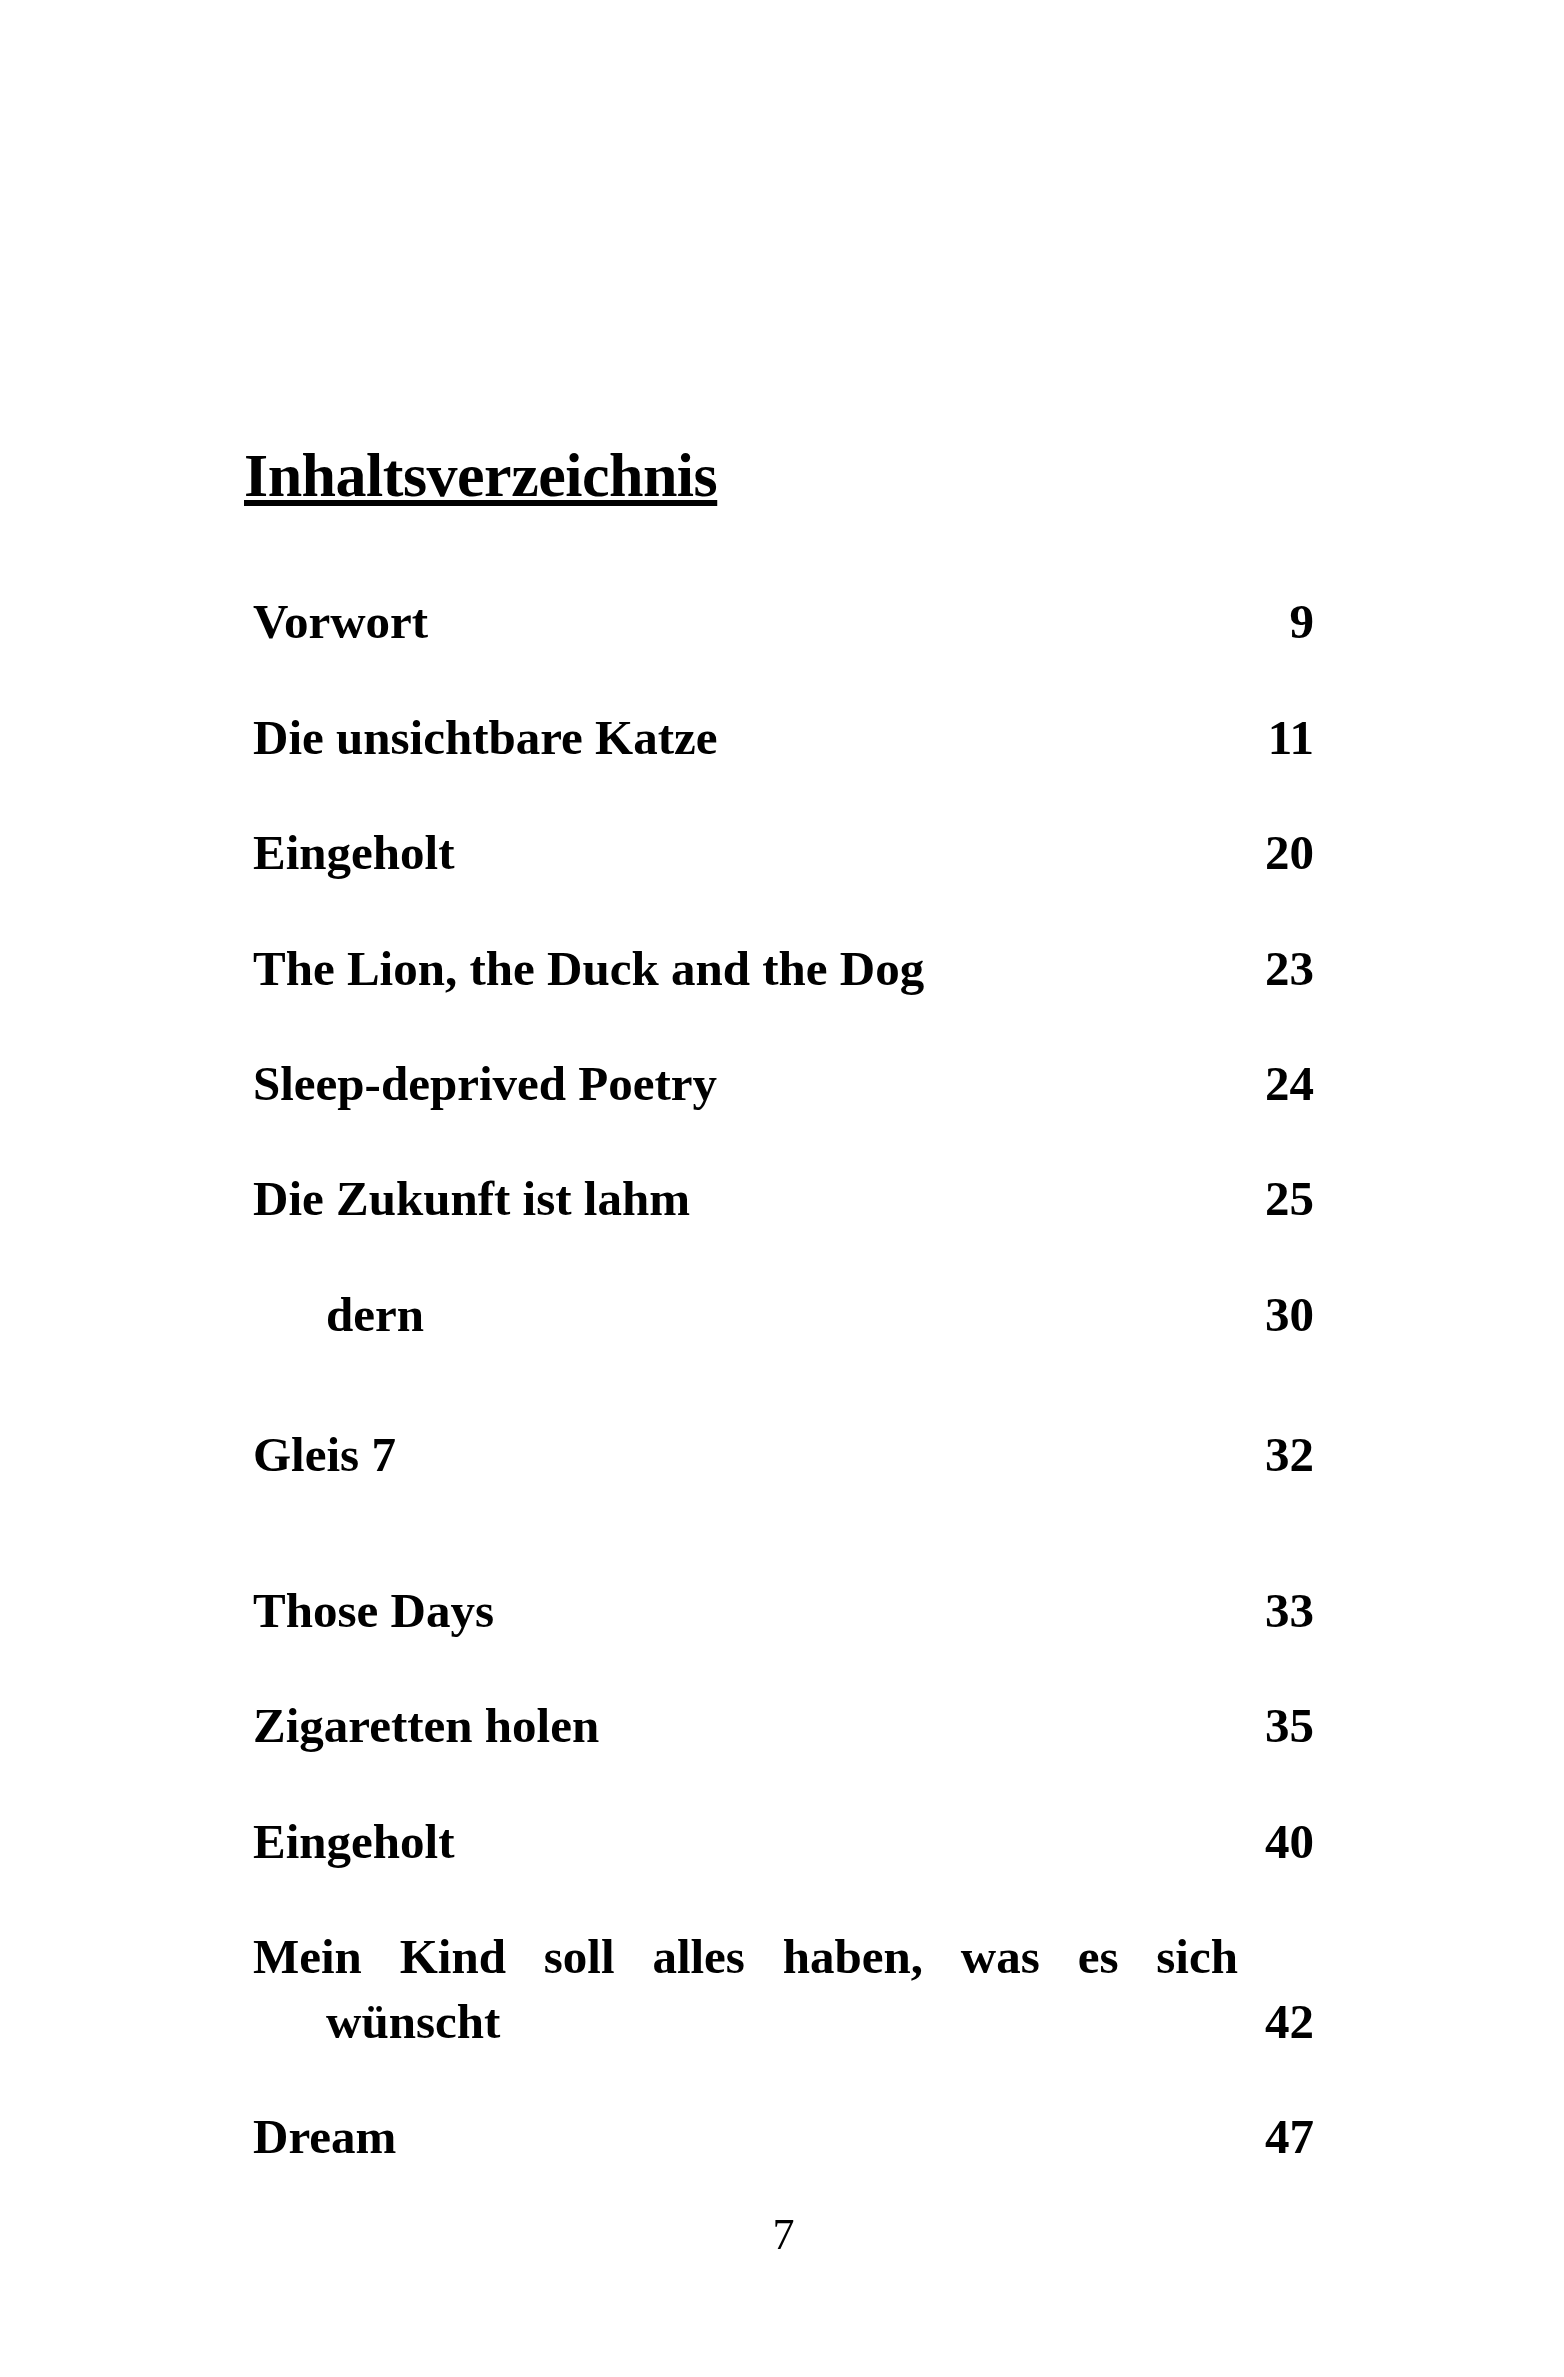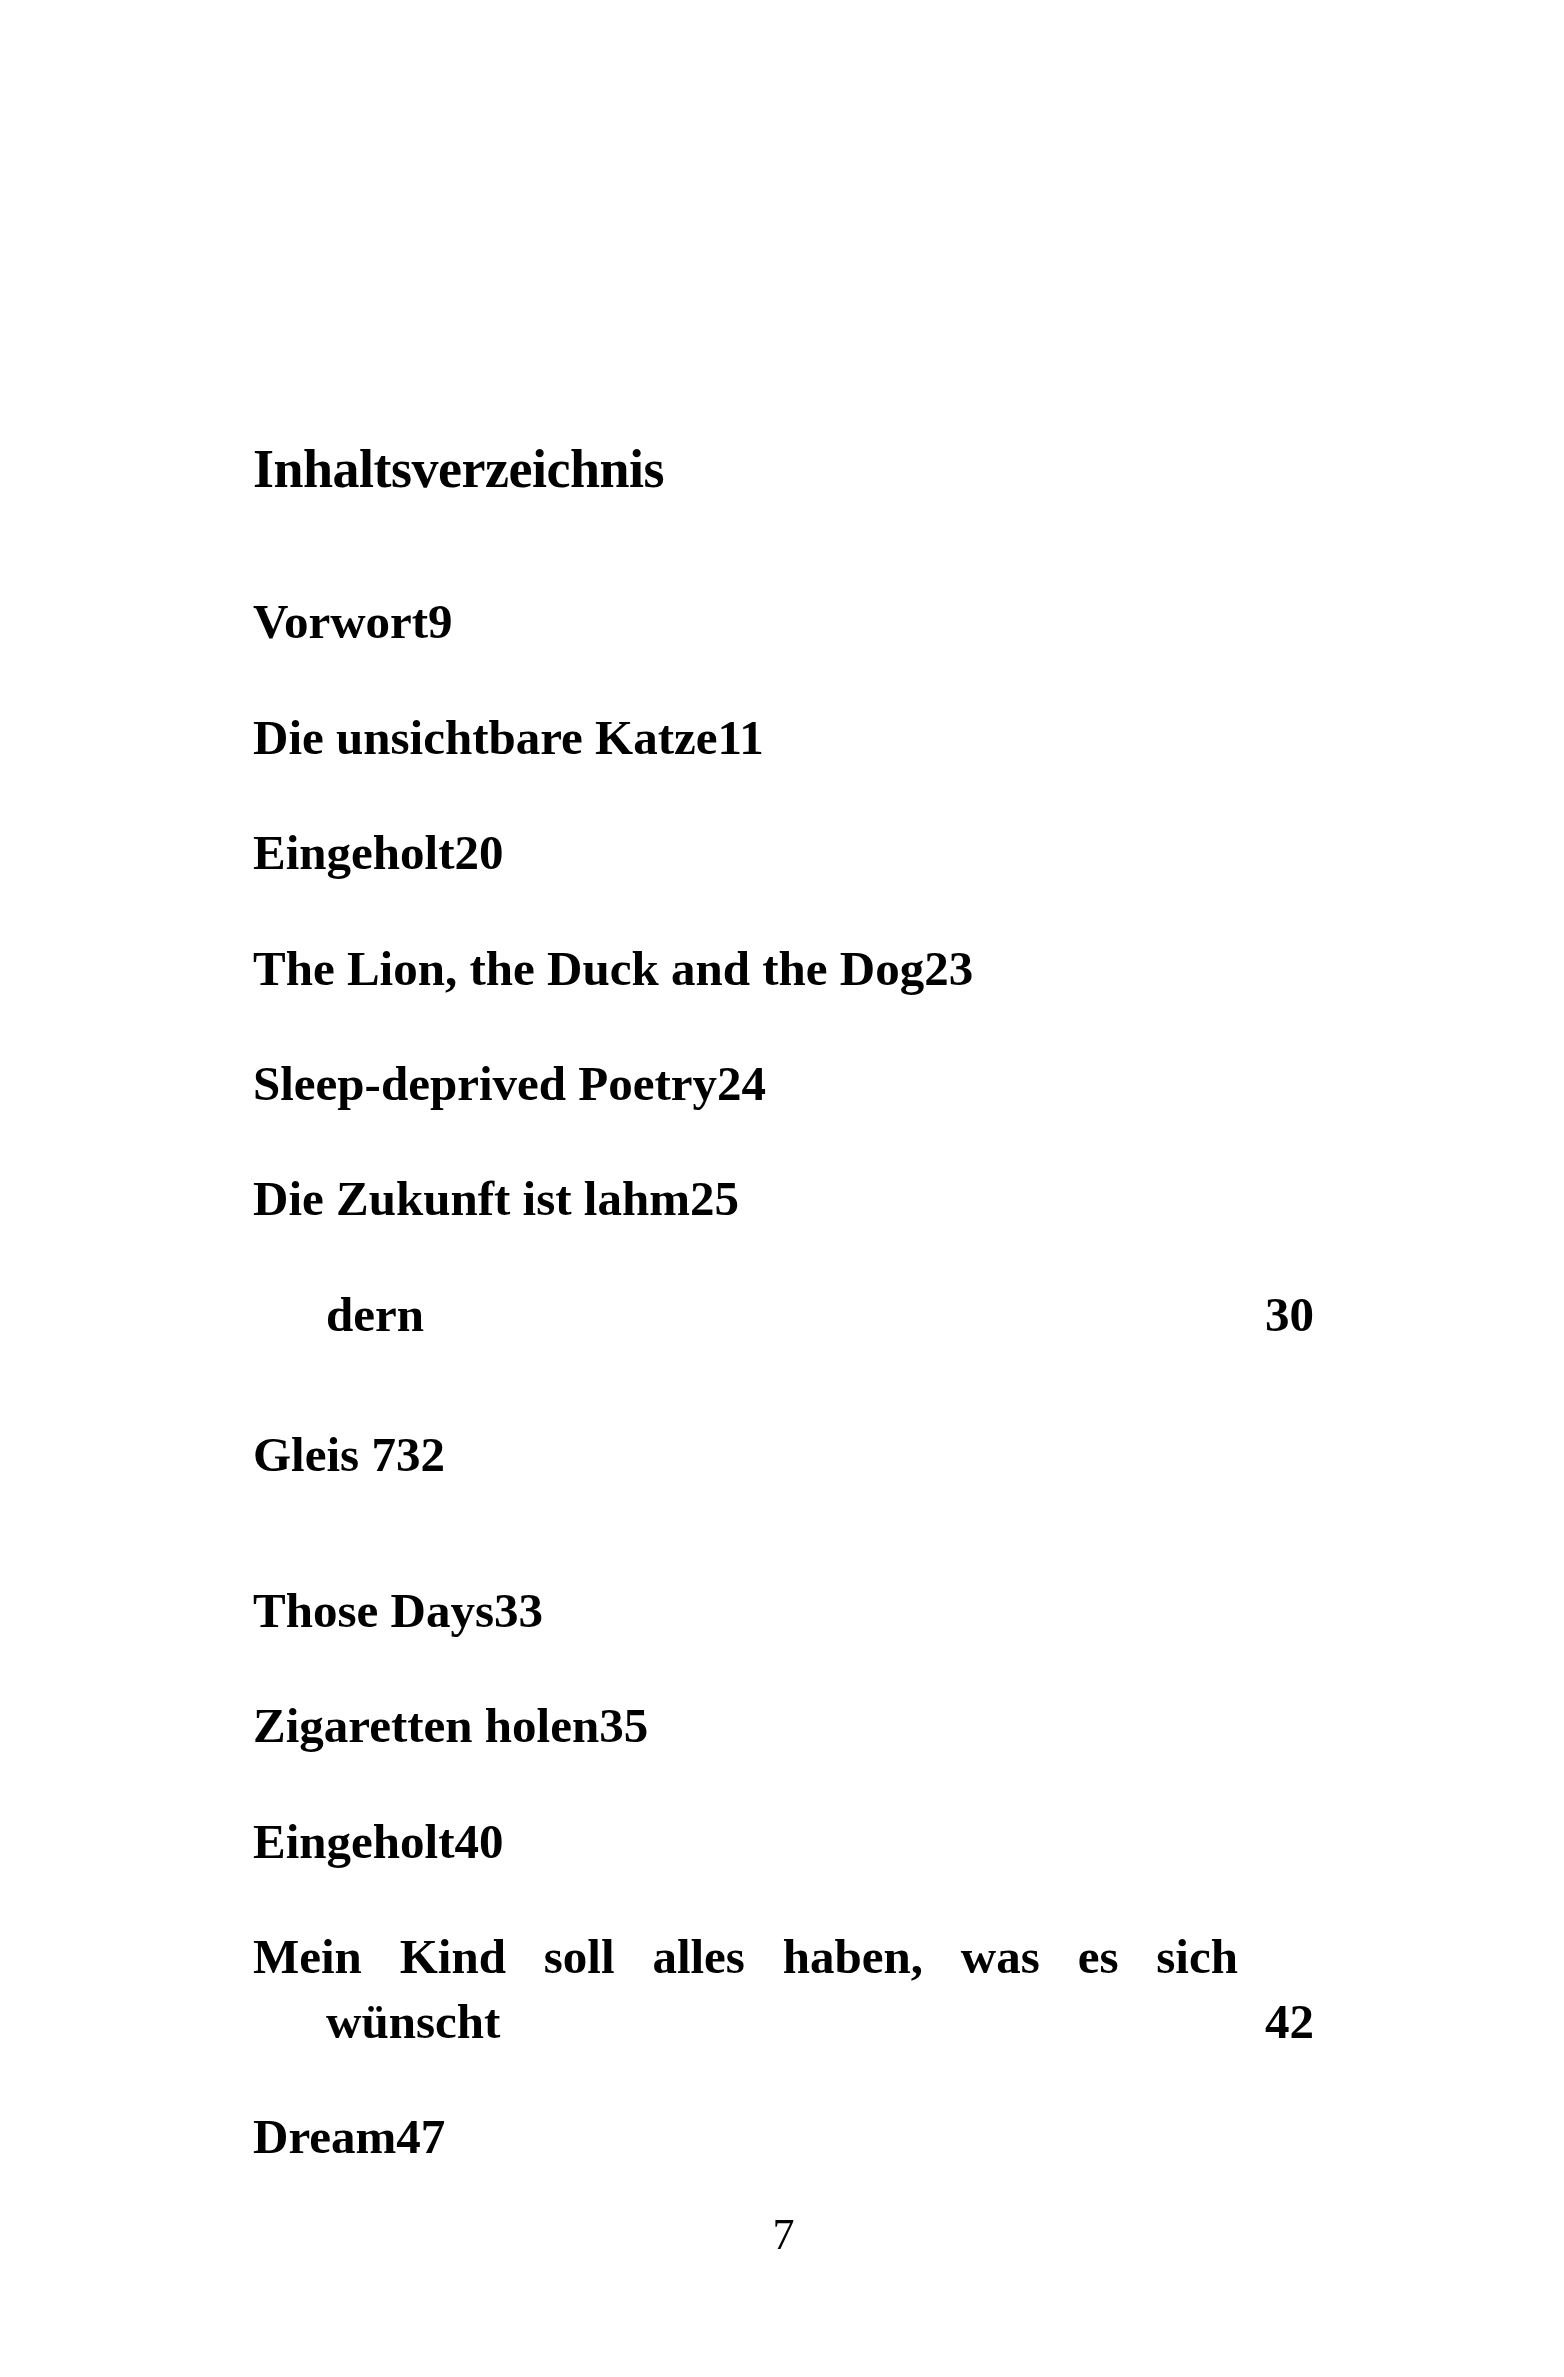--- a/index.html
+++ b/index.html
@@ -10,38 +10,40 @@
   body {
     position: relative;
     width: 1564px;
     height: 2377px;
     overflow: hidden;
     color: #000000;
     font-family: "Liberation Serif", "DejaVu Serif", serif;
   }
   .page-title {
     position: absolute;
-    left: 253px;
+    left: 244px;
     top: 394px;
-    font-size: 54px;
+    font-size: 62px;
     line-height: 78px;
     font-weight: 700;
     letter-spacing: -0.5px;
     white-space: nowrap;
+    text-decoration: underline;
   }
   .entry {
     position: absolute;
     left: 253px;
     width: 1061px;
     font-size: 49px;
     font-weight: 700;
     line-height: 65px;
   }
   .entry.single {
     display: flex;
+    justify-content: space-between;
     align-items: baseline;
   }
   .entry .label {
     white-space: nowrap;
   }
   .entry .pagenum {
     white-space: nowrap;
     text-align: right;
   }
   .entry.multi .jline {

